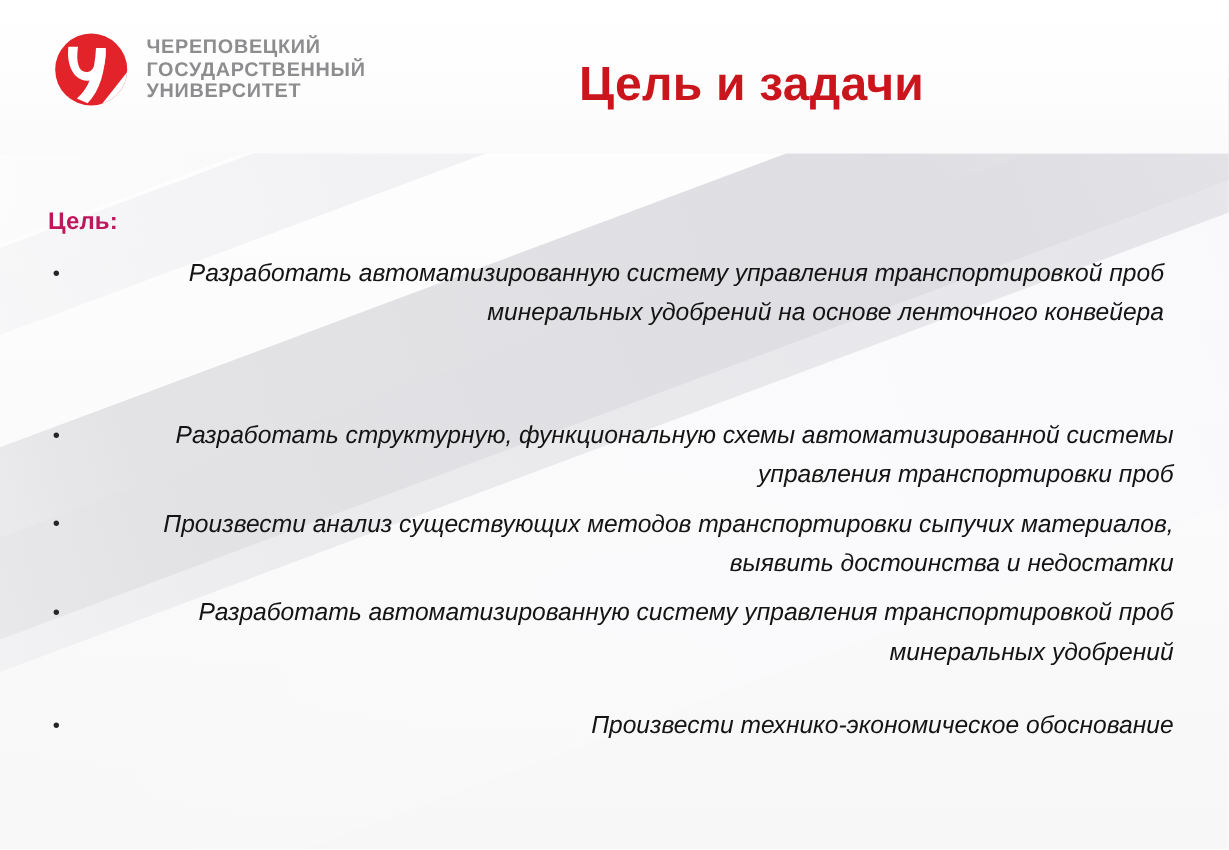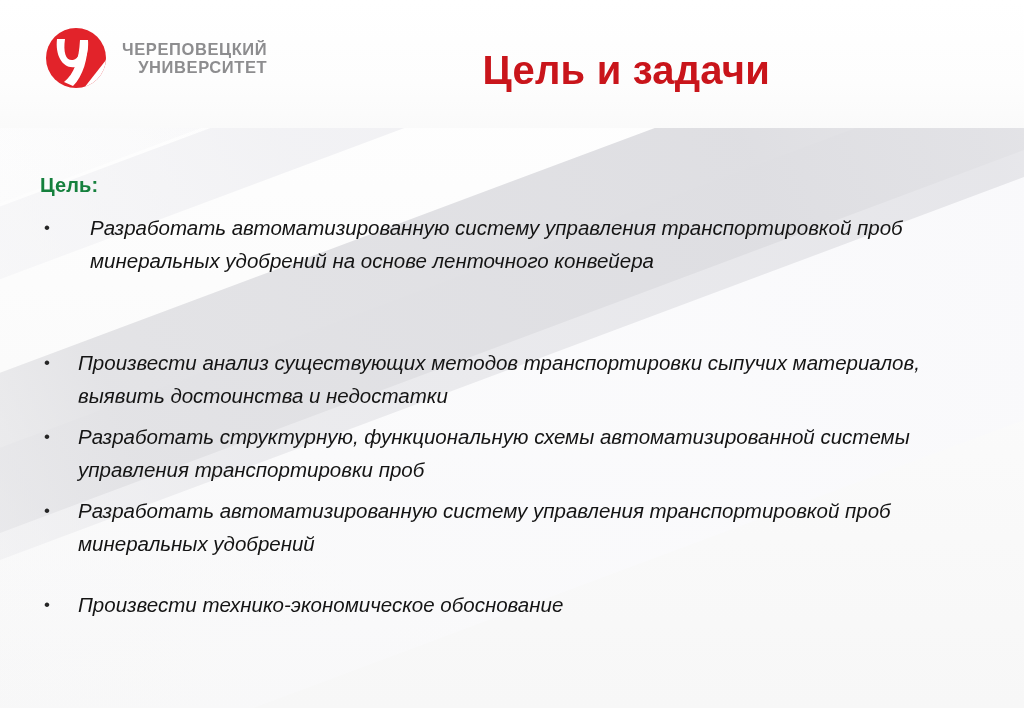--- a/index.html
+++ b/index.html
@@ -115,21 +115,20 @@
     transform-origin: left top;
   }
 
   
   .header {
     position: absolute;
     left: 0;
     top: 0;
     width: 832px;
     height: 128px;
-    text-align: right;
   }
 
   .logo-block {
     position: absolute;
     left: 44px;
     top: 26px;
     display: flex;
     align-items: center;
     gap: 14px;
   }
@@ -184,29 +183,30 @@
     width: 944px;
   }
 
   .section-goal { top: 46px; }
   .section-tasks { top: 218px; }
 
   .section-heading {
     font-family: "Liberation Sans", "DejaVu Sans", sans-serif;
     font-size: 20px;
     font-weight: 700;
-    color: #15803d;
+    color: #be185d;
     margin: 0 0 14px 0;
     letter-spacing: 0.1px;
   }
 
   ul.bullets {
     list-style: none;
     margin: 0;
     padding: 0;
+    text-align: right;
   }
 
   ul.bullets > li {
     position: relative;
     font-family: "Liberation Sans", "DejaVu Sans", sans-serif;
     font-style: italic;
     font-size: 20.5px;
     line-height: 33px;
     color: #141414;
     margin: 0 0 8px 0;
@@ -279,39 +279,40 @@
 
           <path d="M13 13 C11 30, 19 43, 31 41 C41 39, 45 27, 44 14 L36 14 C37 25, 35 33, 29 34 C22 35, 19 27, 21 13 Z" fill="#ffffff"></path>
           <path d="M44 14 L36 14 C35 34, 30 48, 20 56 L29 60 C39 50, 44 33, 44 14 Z" fill="#ffffff"></path>
 
           <path d="M40 62 L62 34 L68 42 L48 68 Z" fill="#ffffff"></path>
         </g>
       </svg>
 
       <div class="logo-text">
         <span>ЧЕРЕПОВЕЦКИЙ</span>
+        <span>ГОСУДАРСТВЕННЫЙ</span>
         <span>УНИВЕРСИТЕТ</span>
       </div>
     </div>
 
     <div class="slide-title">Цель и задачи</div>
   </div>
 
   <div class="body">
 
     <div class="section section-goal">
       <h2 class="section-heading">Цель:</h2>
       <ul class="bullets goal-list">
         <li>Разработать автоматизированную систему управления транспортировкой проб минеральных удобрений на основе ленточного конвейера</li>
       </ul>
     </div>
 
     <div class="section section-tasks">
       <ul class="bullets task-list">
+        <li>Разработать структурную, функциональную схемы автоматизированной системы управления транспортировки проб</li>
         <li>Произвести анализ существующих методов транспортировки сыпучих материалов, выявить достоинства и недостатки</li>
-        <li>Разработать структурную, функциональную схемы автоматизированной системы управления транспортировки проб</li>
         <li>Разработать автоматизированную систему управления транспортировкой проб минеральных удобрений</li>
         <li>Произвести технико-экономическое обоснование</li>
       </ul>
     </div>
 
   </div>
 </div>
 
 </body></html>

